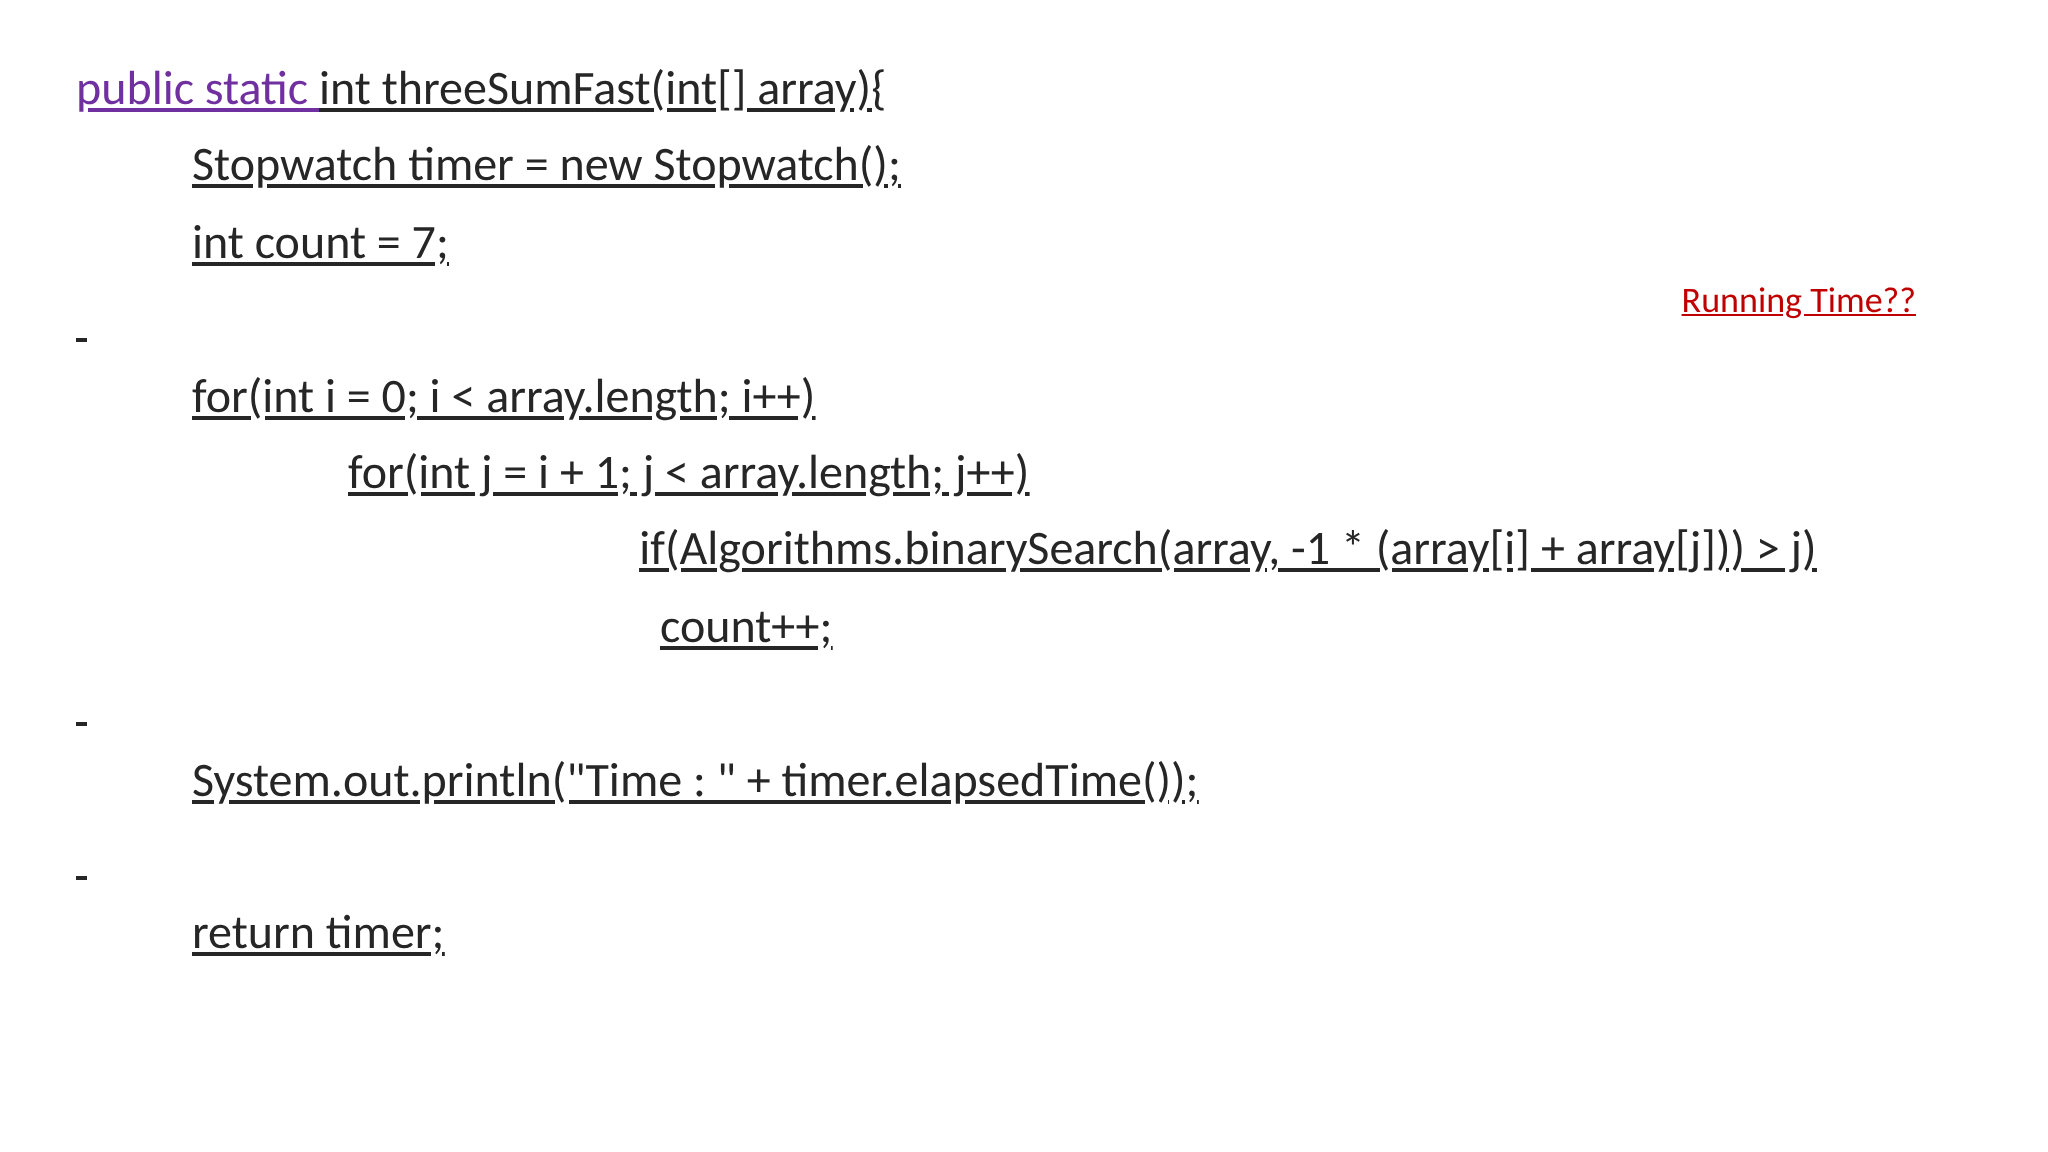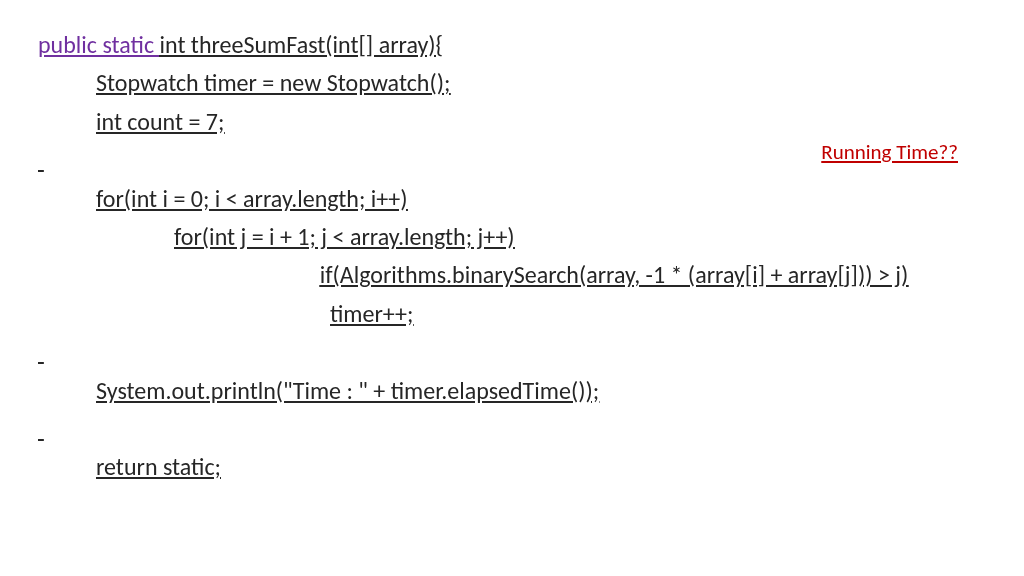--- a/index.html
+++ b/index.html
@@ -34,21 +34,21 @@
     .indent3 {
       padding-left: 204px;
       text-align: center;
     }
     .indent4 {
       padding-left: 292px;
     }
     .annotation {
       position: absolute;
       color: #C00000;
-      font-size: 21px;
+      font-size: 18px;
       right: 66px;
       top: 136px;
     }
   </style>
 </head>
 <body>
 
 <div class="code-line"><span class="keyword">public static </span><span>int threeSumFast(int[] array){</span></div>
 
 <div class="code-line indent1">Stopwatch timer = new Stopwatch();</div>
@@ -56,23 +56,23 @@
 <div class="code-line indent1">int count = 7;</div>
 
 <div class="code-line">&nbsp;</div>
 
 <div class="code-line indent1">for(int i = 0; i &lt; array.length; i++)</div>
 
 <div class="code-line indent2">for(int j = i + 1; j &lt; array.length; j++)</div>
 
 <div class="code-line indent3">if(Algorithms.binarySearch(array, -1 * (array[i] + array[j])) &gt; j)</div>
 
-<div class="code-line indent4">timer++;</div>
+<div class="code-line indent4">count++;</div>
 
 <div class="code-line">&nbsp;</div>
 
 <div class="code-line indent1">System.out.println("Time : " + timer.elapsedTime());</div>
 
 <div class="code-line">&nbsp;</div>
 
-<div class="code-line indent1">return static;</div>
+<div class="code-line indent1">return timer;</div>
 
 <div class="annotation">Running Time??</div>
 
 </body></html>

